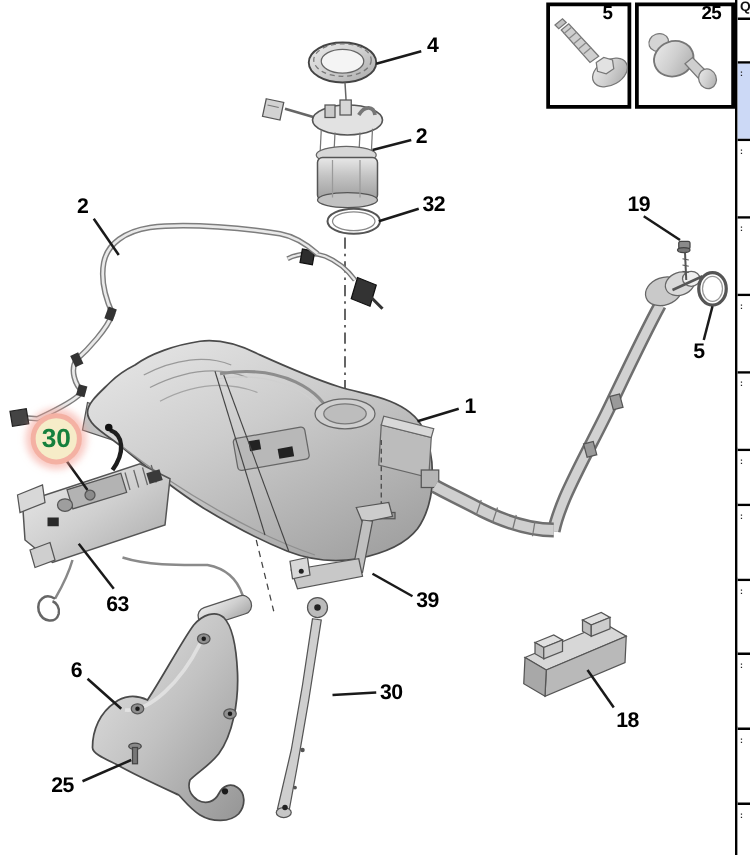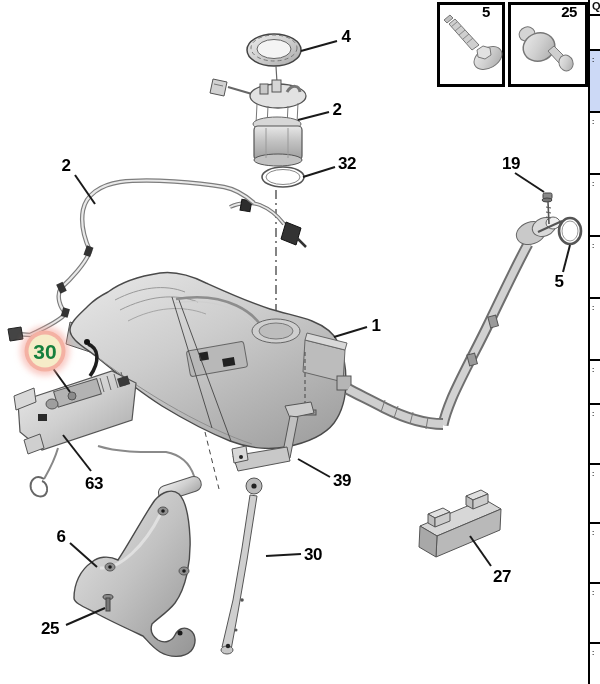--- a/index.html
+++ b/index.html
@@ -294,21 +294,21 @@
 <div class="co" style="left:511px;top:163px">19</div>
 <div class="co" style="left:559px;top:281px">5</div>
 <div class="co" style="left:376px;top:325px">1</div>
 <div class="co" style="left:66px;top:165px">2</div>
 <div class="co-hl" style="left:45px;top:351px">30</div>
 <div class="co" style="left:94px;top:483px">63</div>
 <div class="co" style="left:61px;top:536px">6</div>
 <div class="co" style="left:50px;top:628px">25</div>
 <div class="co" style="left:342px;top:480px">39</div>
 <div class="co" style="left:313px;top:554px">30</div>
-<div class="co" style="left:502px;top:576px">27</div>
+<div class="co" style="left:502px;top:576px">18</div>
 <div class="co co-sm" style="left:486px;top:11px">5</div>
 <div class="co co-sm" style="left:569px;top:11px">25</div>
 
 <div class="tbl">
   <div class="hdr">
     <span class="hdr-glyph">Q</span>
   </div>
   <div class="hline" style="top:14px"></div>
   <div class="hline" style="top:49px"></div>
   <div class="row sel" style="top:51px;height:60px">

